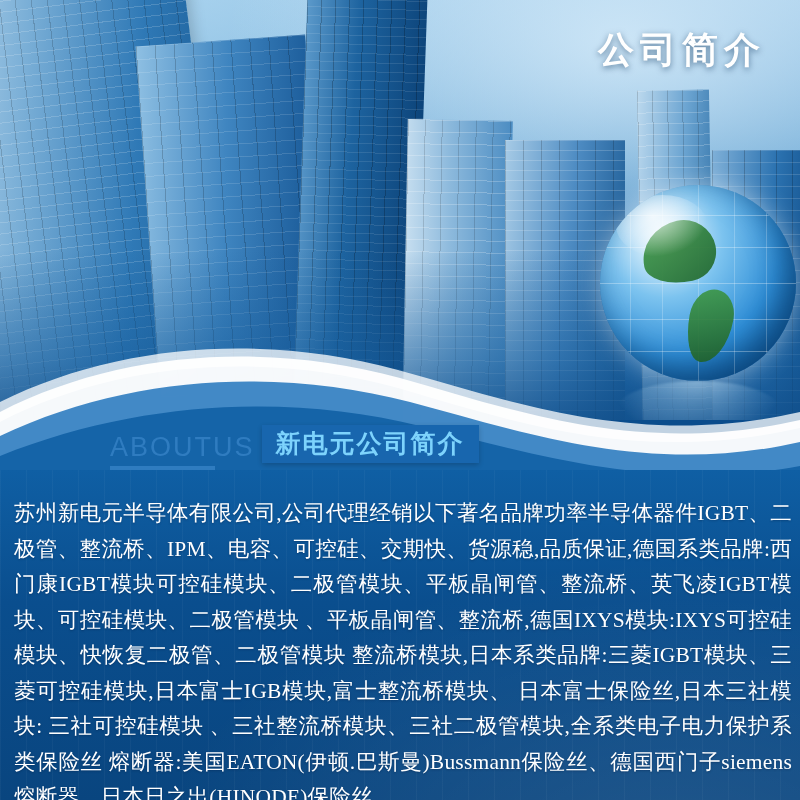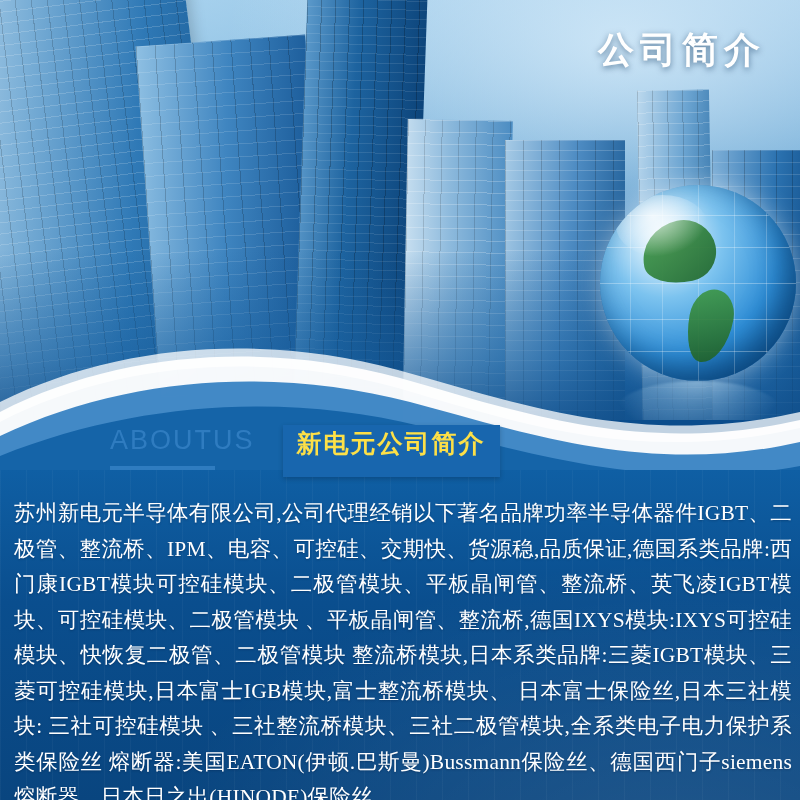--- a/index.html
+++ b/index.html
@@ -187,39 +187,39 @@
       radial-gradient(ellipse at 85% 120%, rgba(255,255,255,0.10), rgba(255,255,255,0) 55%),
       repeating-linear-gradient(to right, rgba(255,255,255,0.035) 0px, rgba(255,255,255,0.035) 1px, rgba(0,0,0,0) 1px, rgba(0,0,0,0) 26px);
     pointer-events: none;
   }
 
   
   .about-row {
     position: absolute;
     left: 110px; top: 425px;
     display: flex;
-    align-items: flex-start;
-    gap: 28px;
+    align-items: flex-end;
+    gap: 7px;
     z-index: 6;
   }
   .about-en {
     font-family: "Liberation Sans", sans-serif;
     font-size: 27px;
     letter-spacing: 2px;
     color: #2f7cc0;
     font-weight: normal;
   }
   .about-cn-box {
     background: #1866ae;
-    color: #fde047;
+    color: #7dd3fc;
     font-family: "Liberation Serif", serif;
     font-weight: bold;
     font-size: 25px;
     letter-spacing: 2px;
-    padding: 6px 14px 21px 14px;
+    padding: 6px 14px 7px 14px;
     line-height: 1;
     box-shadow: 0 2px 5px rgba(0,0,0,0.2);
   }
   .about-underline {
     position: absolute;
     left: 110px; top: 466px;
     width: 105px; height: 4px;
     background: #2f7cc0;
     z-index: 6;
   }

